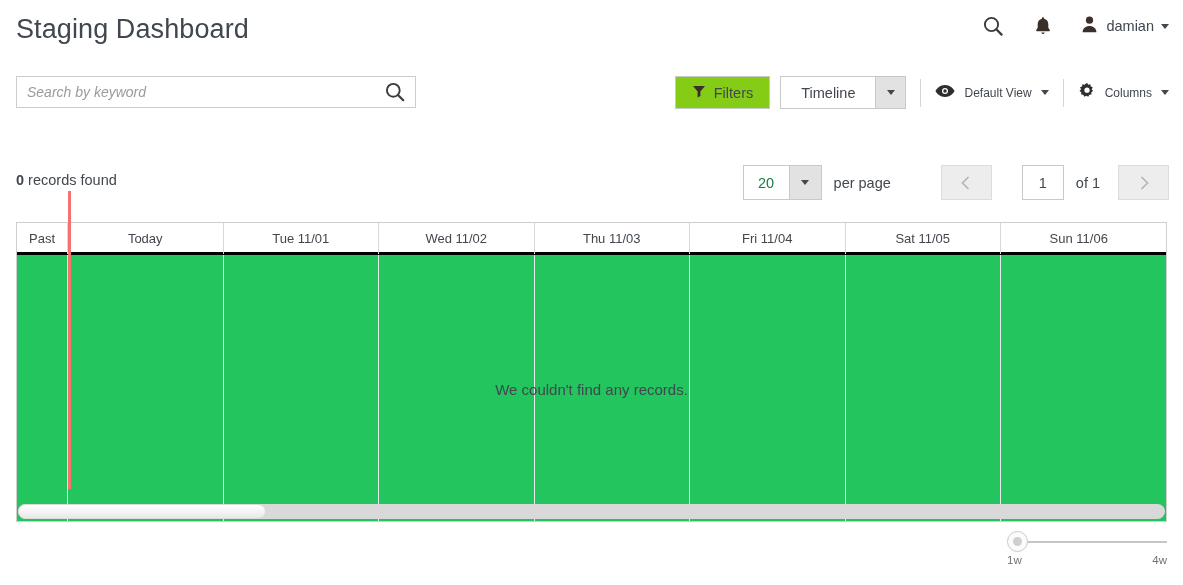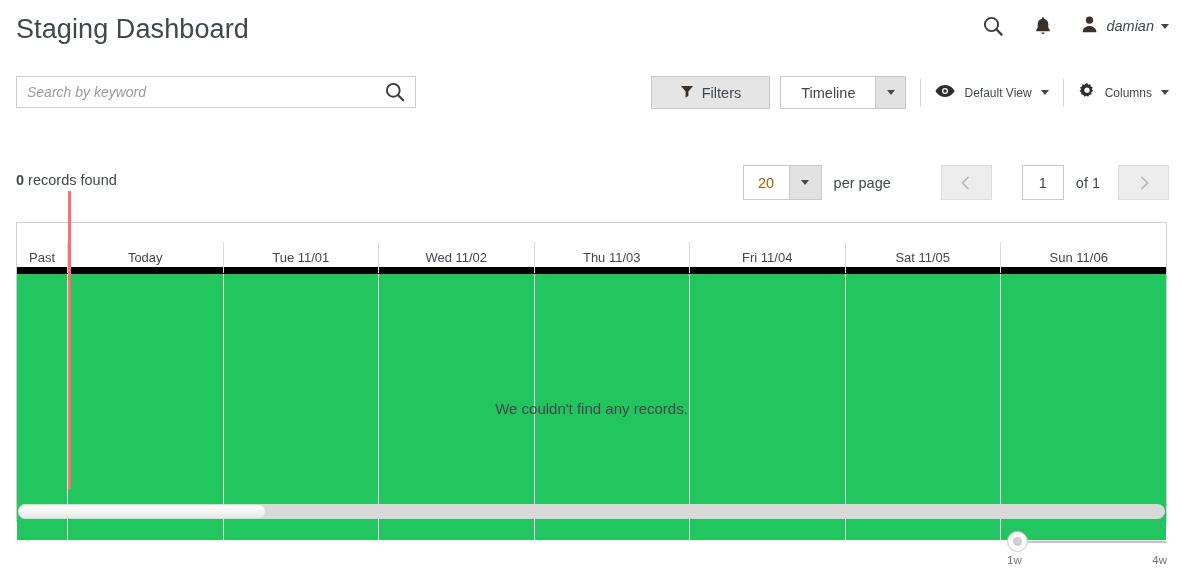--- a/index.html
+++ b/index.html
@@ -26,21 +26,21 @@
   .top-right {
     position: absolute; right: 14px; top: 13px;
     display: flex; align-items: center; gap: 24px;
   }
   .icon-btn {
     display: flex; align-items: center; justify-content: center;
     width: 26px; height: 26px; cursor: pointer;
   }
   .user-menu {
     display: flex; align-items: center; gap: 7px; cursor: pointer;
-    font-size: 14.5px; color: #41474e; font-style: italic;
+    font-size: 14.5px; color: #41474e;
   }
   .caret {
     width: 0; height: 0; border-left: 4.5px solid transparent;
     border-right: 4.5px solid transparent; border-top: 5px solid #41474e;
     display: inline-block;
   }
 
   
   .toolrow { position: absolute; left: 0; top: 62px; width: 1183px; height: 58px; }
   .search-wrap {
@@ -59,23 +59,23 @@
   .search-btn {
     width: 40px; height: 30px; display: flex;
     align-items: center; justify-content: center; cursor: pointer;
   }
 
   .toolbar {
     position: absolute; right: 14px; top: 14px;
     display: flex; align-items: center; height: 33px;
   }
   .btn {
-    height: 33px; border: 1px solid #c9c9c9; background: #e5e5e5;
-    display: flex; align-items: center; justify-content: center;
-    gap: 8px; padding: 0 28px; font-size: 14.5px; color: #41474e;
+    height: 33px; border: 1px solid #c9c9c9; background: #84cc16;
+    display: flex; align-items: center; justify-content: center;
+    gap: 8px; padding: 0 16px; font-size: 14.5px; color: #41474e;
     cursor: pointer; white-space: nowrap;
   }
   .btn-white { background: #ffffff; }
   .split { display: flex; margin-left: 10px; }
   .split .btn-main { border-right: 0; padding: 0 20px; }
   .split .btn-arrow { width: 31px; padding: 0; background: #e2e2e2; }
   .sep {
     width: 1px; height: 28px; background: #d5d5d5; margin: 0 14px;
   }
   .tool-link {
@@ -100,21 +100,21 @@
   .records b { font-weight: 700; }
   .pager {
     position: absolute; right: 14px; top: 165px;
     display: flex; align-items: center; gap: 0;
   }
   .pg-select {
     display: flex; height: 35px; border: 1px solid #c9c9c9; background: #fff;
   }
   .pg-select .val {
     width: 45px; display: flex; align-items: center; justify-content: center;
-    font-size: 14.5px; color: #a16207;
+    font-size: 14.5px; color: #15803d;
   }
   .pg-select .arw {
     width: 32px; background: #e2e2e2; border-left: 1px solid #c9c9c9;
     display: flex; align-items: center; justify-content: center; cursor: pointer;
   }
   .per-page { font-size: 14.5px; color: #41474e; margin-left: 12px; }
   .pg-nav {
     width: 51px; height: 35px; background: #ededed; border: 1px solid #dcdcdc;
     display: flex; align-items: center; justify-content: center;
     color: #b4b4b4; font-size: 18px; cursor: default;
@@ -125,21 +125,21 @@
     font-size: 14.5px; color: #41474e;
   }
   .of-n { font-size: 14.5px; color: #41474e; }
 
   
   .grid {
     position: absolute; left: 16px; top: 222px;
     width: 1151px; height: 300px;
     border: 1px solid #cfcfcf; background: #fff;
   }
-  .grid-head { display: flex; height: 32px; border-bottom: 7px solid #000000; margin-top: 19px; }
+  .grid-head { display: flex; height: 32px; border-bottom: 3px solid #000000; }
   .gh {
     display: flex; align-items: center; justify-content: center;
     font-size: 13px; color: #41474e; border-right: 1px solid #d9d9d9;
     height: 31px; white-space: nowrap;
   }
   .gh:last-child { border-right: 0; }
   .gh-past { width: 51px; }
   .gh-day { width: 155.5px; }
   .grid-body { position: relative; height: 266px; background: #22c55e; }
   .cols { position: absolute; inset: 0; display: flex; }

